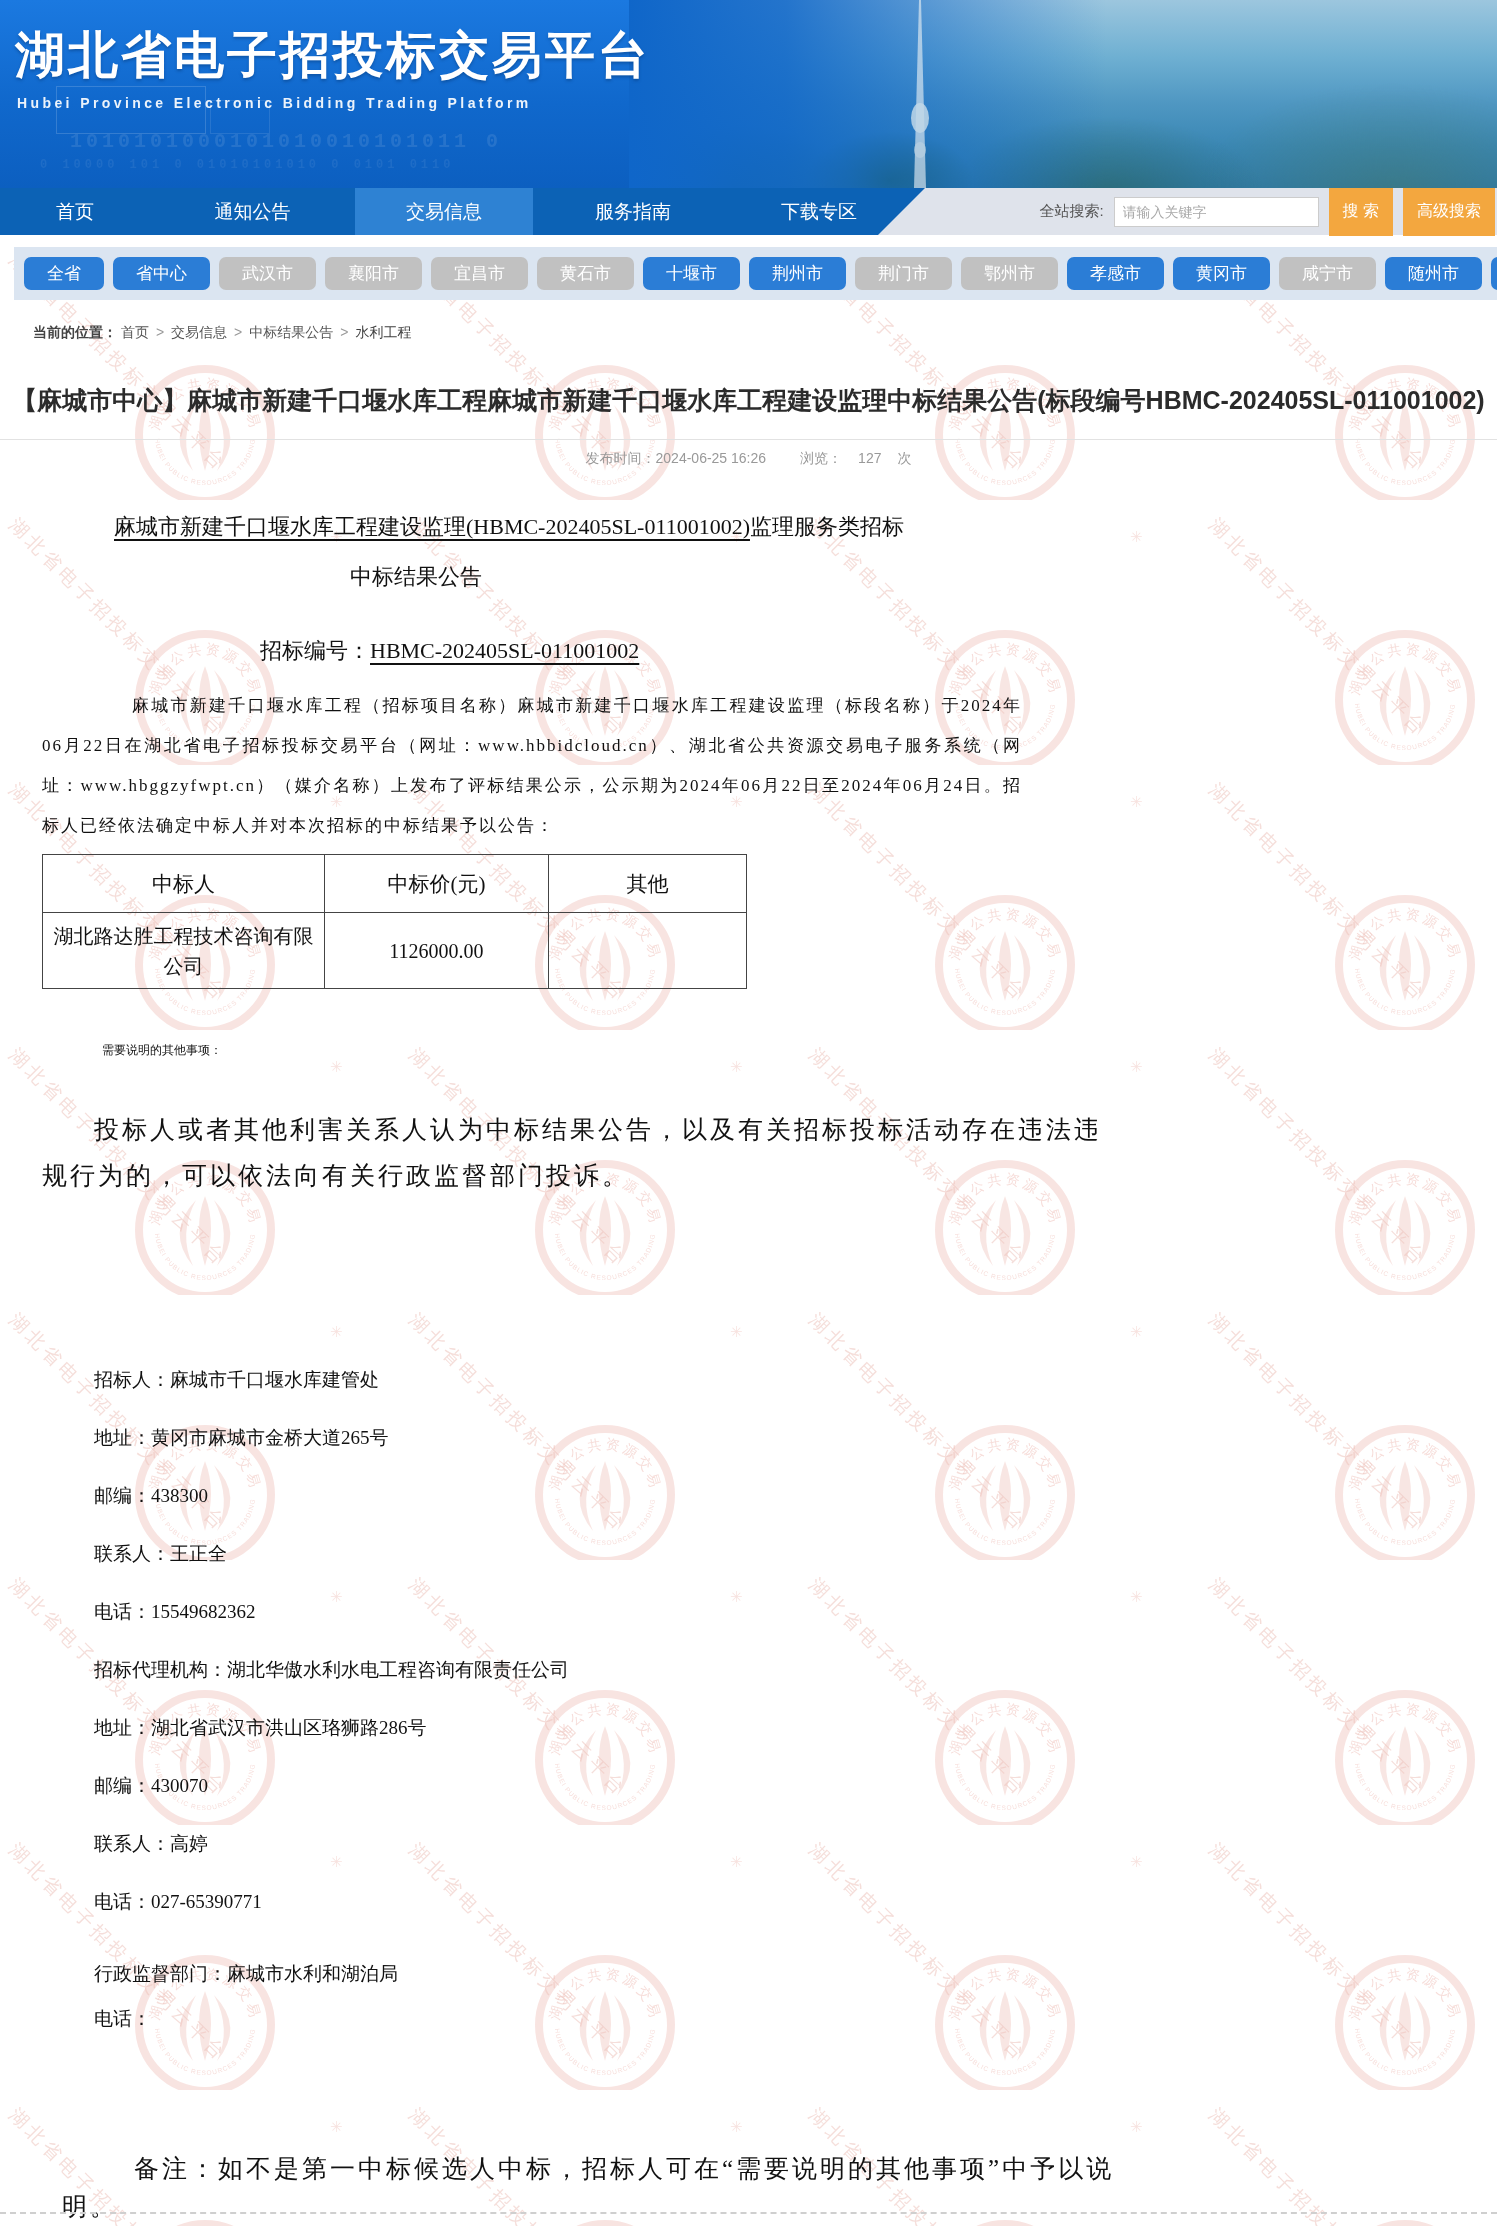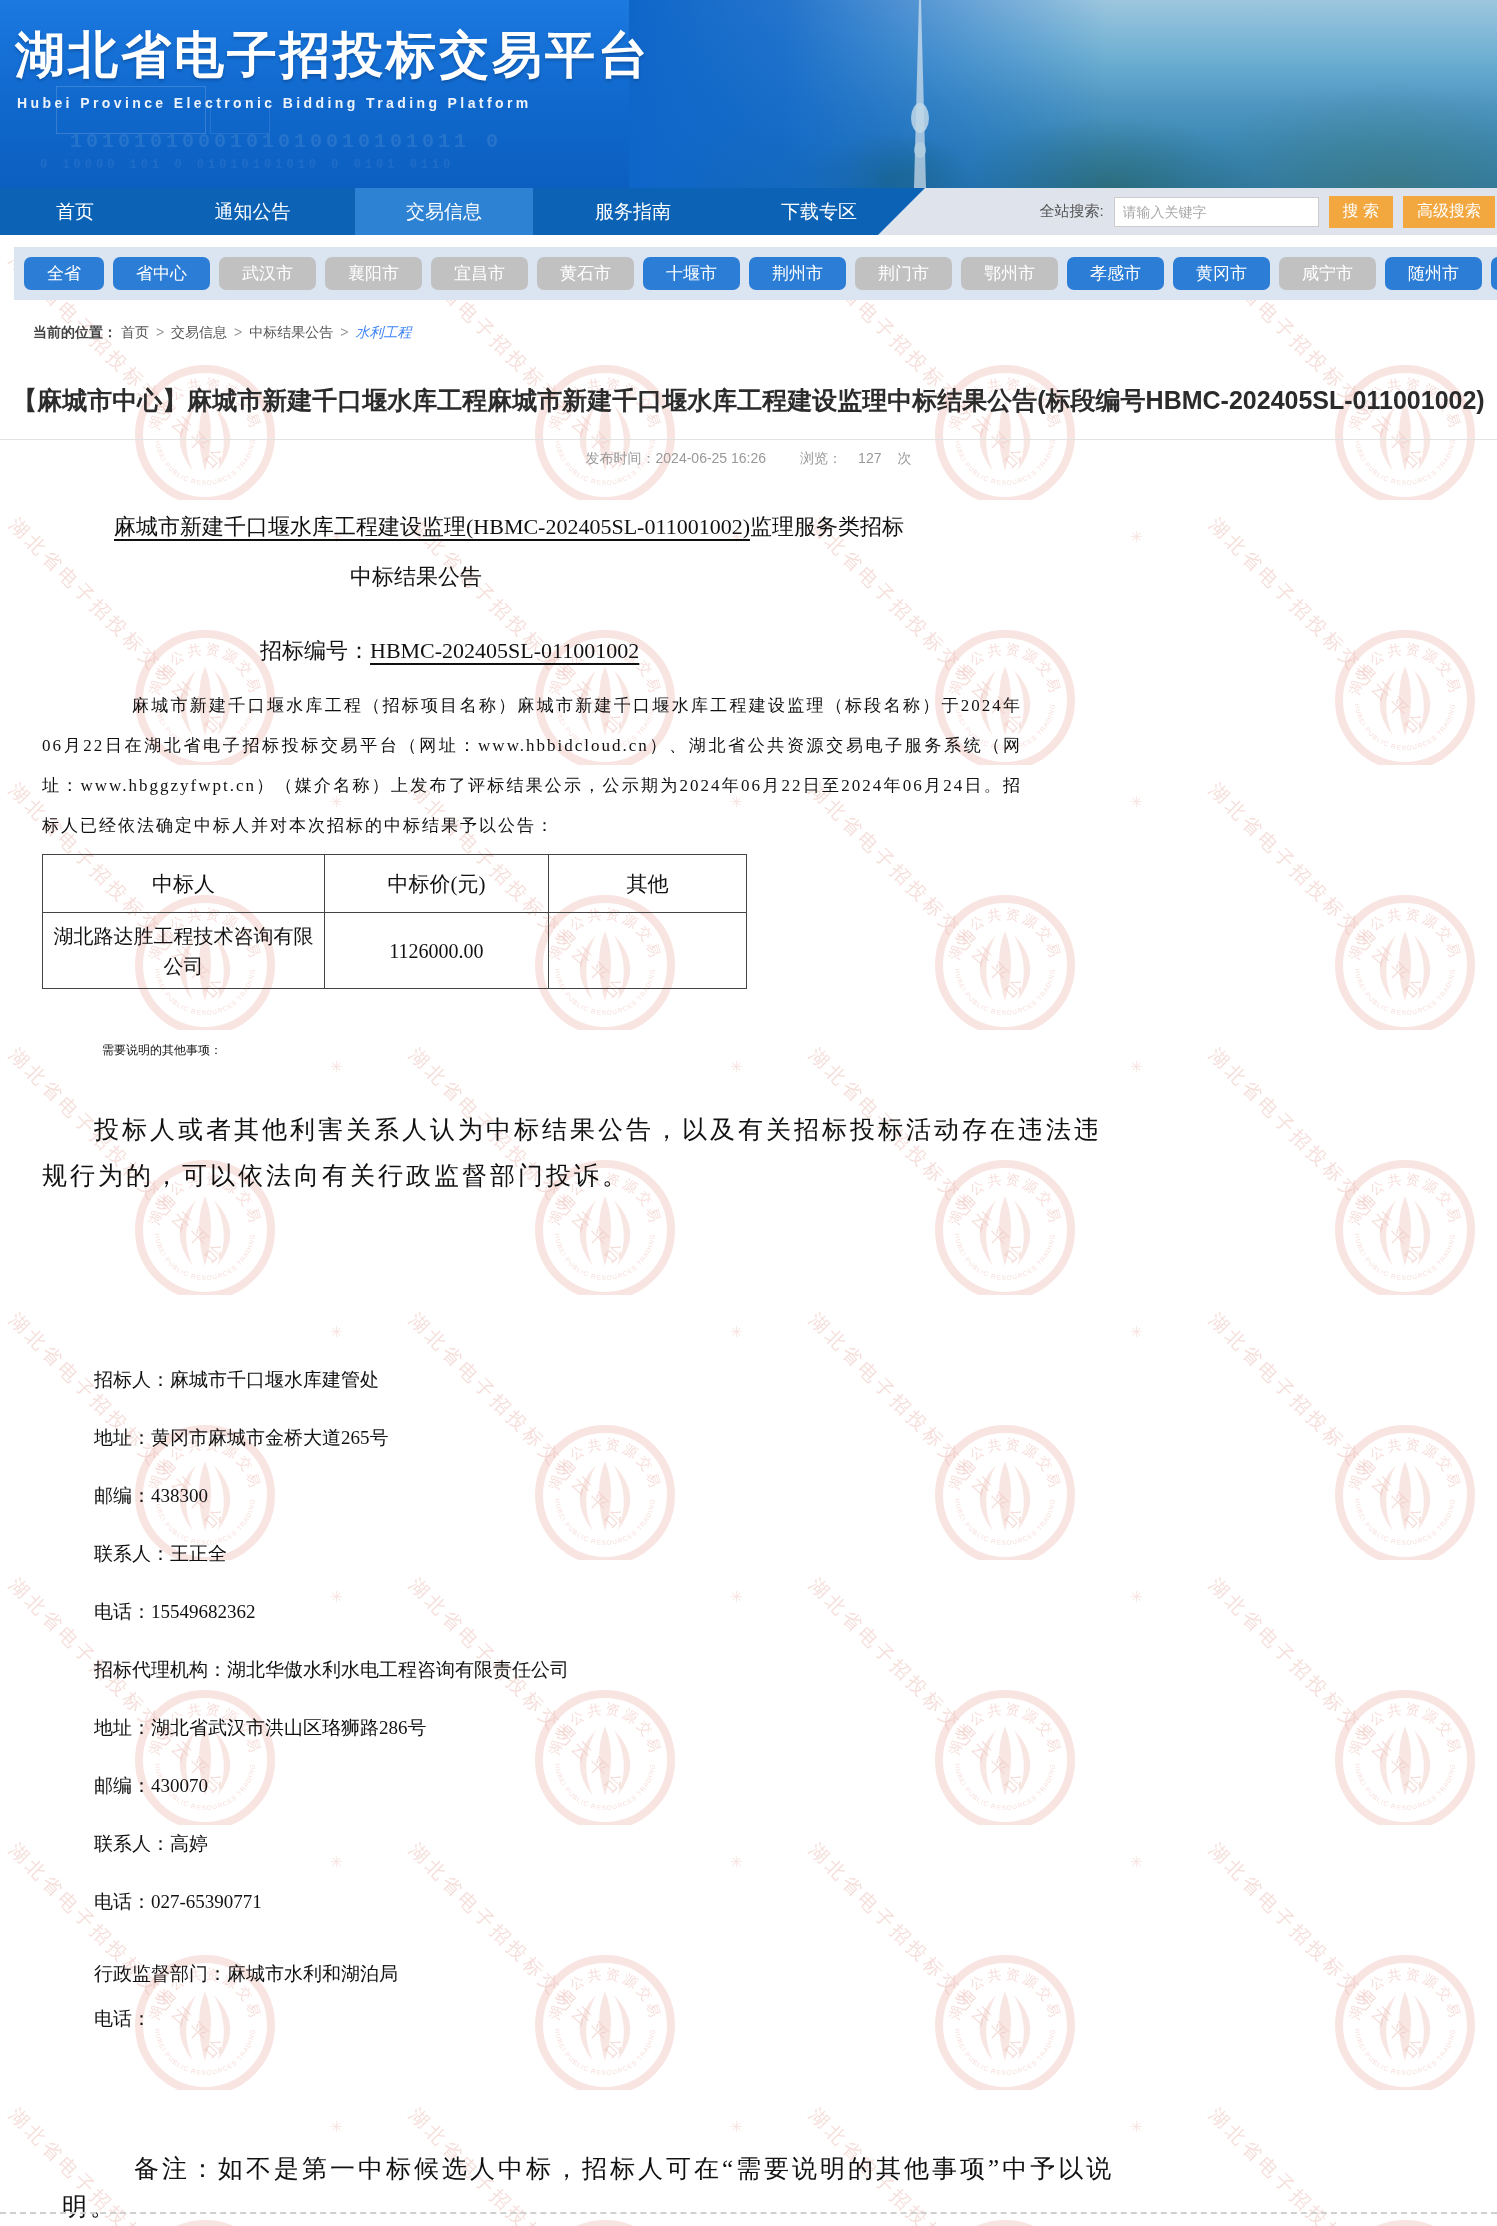--- a/index.html
+++ b/index.html
@@ -31,38 +31,38 @@
   .nav-row { position:relative; height:47px; background:#dfe3eb; }
   .nav-blue { position:absolute; left:0; top:0; width:925px; height:47px; background:#0c62b5;
     clip-path:polygon(0 0,925px 0,878px 100%,0 100%); display:flex; }
   .nav-item { color:#fff; font-size:19px; display:flex; align-items:center; justify-content:center; cursor:pointer; height:47px; }
   .nav-item.w1{width:150px}.nav-item.w2{width:205px}.nav-item.w3{width:178px}.nav-item.w4{width:200px}.nav-item.w5{width:172px}
   .nav-item.active { background:#2e82d3; }
   .nav-search { position:absolute; right:0; top:0; height:47px; display:flex; align-items:center; gap:10px; padding-right:2px; }
   .nav-search .lbl { color:#555; font-size:15px; }
   .nav-search input { width:205px; height:30px; border:1px solid #ccc; background:#fff; padding:0 8px; font-size:14px; color:#a21caf; outline:none; }
   .nav-search input::placeholder { color:#a9a9a9; }
-  .btn-orange { height:32px; border:none; background:#f3a73f; color:#fff; font-size:16px; padding:0 14px; cursor:pointer; white-space:nowrap; }
+  .btn-orange { height:48px; border:none; background:#f3a73f; color:#fff; font-size:16px; padding:0 14px; cursor:pointer; white-space:nowrap; }
 
   
   .wm-layer { position:absolute; left:0; top:235px; right:0; bottom:0; z-index:0; pointer-events:none; }
   .wm-layer svg { width:100%; height:100%; display:block; }
 
   
   .region-strip { position:relative; z-index:1; margin:12px 0 0 14px; height:53px; background:#dbe5f1; display:flex; align-items:center; padding:0 10px; gap:9px; }
   .tag { height:33px; line-height:33px; padding:0 23px; border-radius:7px; color:#fff; font-size:17px; cursor:pointer; white-space:nowrap; }
   .tag.blue { background:#2b7dd6; }
   .tag.gray { background:#c1c1c1; }
 
   
   .breadcrumb { position:relative; z-index:1; margin:24px 0 0 33px; font-size:14px; color:#666; height:20px; }
   .breadcrumb .pfx { font-weight:700; color:#444; }
   .breadcrumb a { color:#555; text-decoration:none; cursor:pointer; }
   .breadcrumb .sep { color:#999; margin:0 7px; }
-  .breadcrumb a.current { color:#3b82f6;font-style:italic; }
+  .breadcrumb a.current { color:#404040; }
 
   
   .article-title { position:relative; z-index:1; margin-top:40px; text-align:center; font-size:25px; font-weight:700; color:#2b2b2b; white-space:nowrap; }
   .pub-row { position:relative; z-index:1; margin-top:22px; border-top:1px solid #e2e2e2; padding-top:10px; text-align:center; font-size:14px; color:#999; }
   .pub-row .gap { display:inline-block; width:34px; }
   .pub-row .gap2 { display:inline-block; width:16px; }
 
   .doc { position:relative; z-index:1; padding-left:42px; font-family:"Liberation Serif","DejaVu Serif",serif; color:#111; }
   .doc-h1 { margin:44px 0 0 72px; font-size:22px; line-height:30px; }
   .doc-h1 .u { text-decoration:underline; text-underline-offset:5px; }

